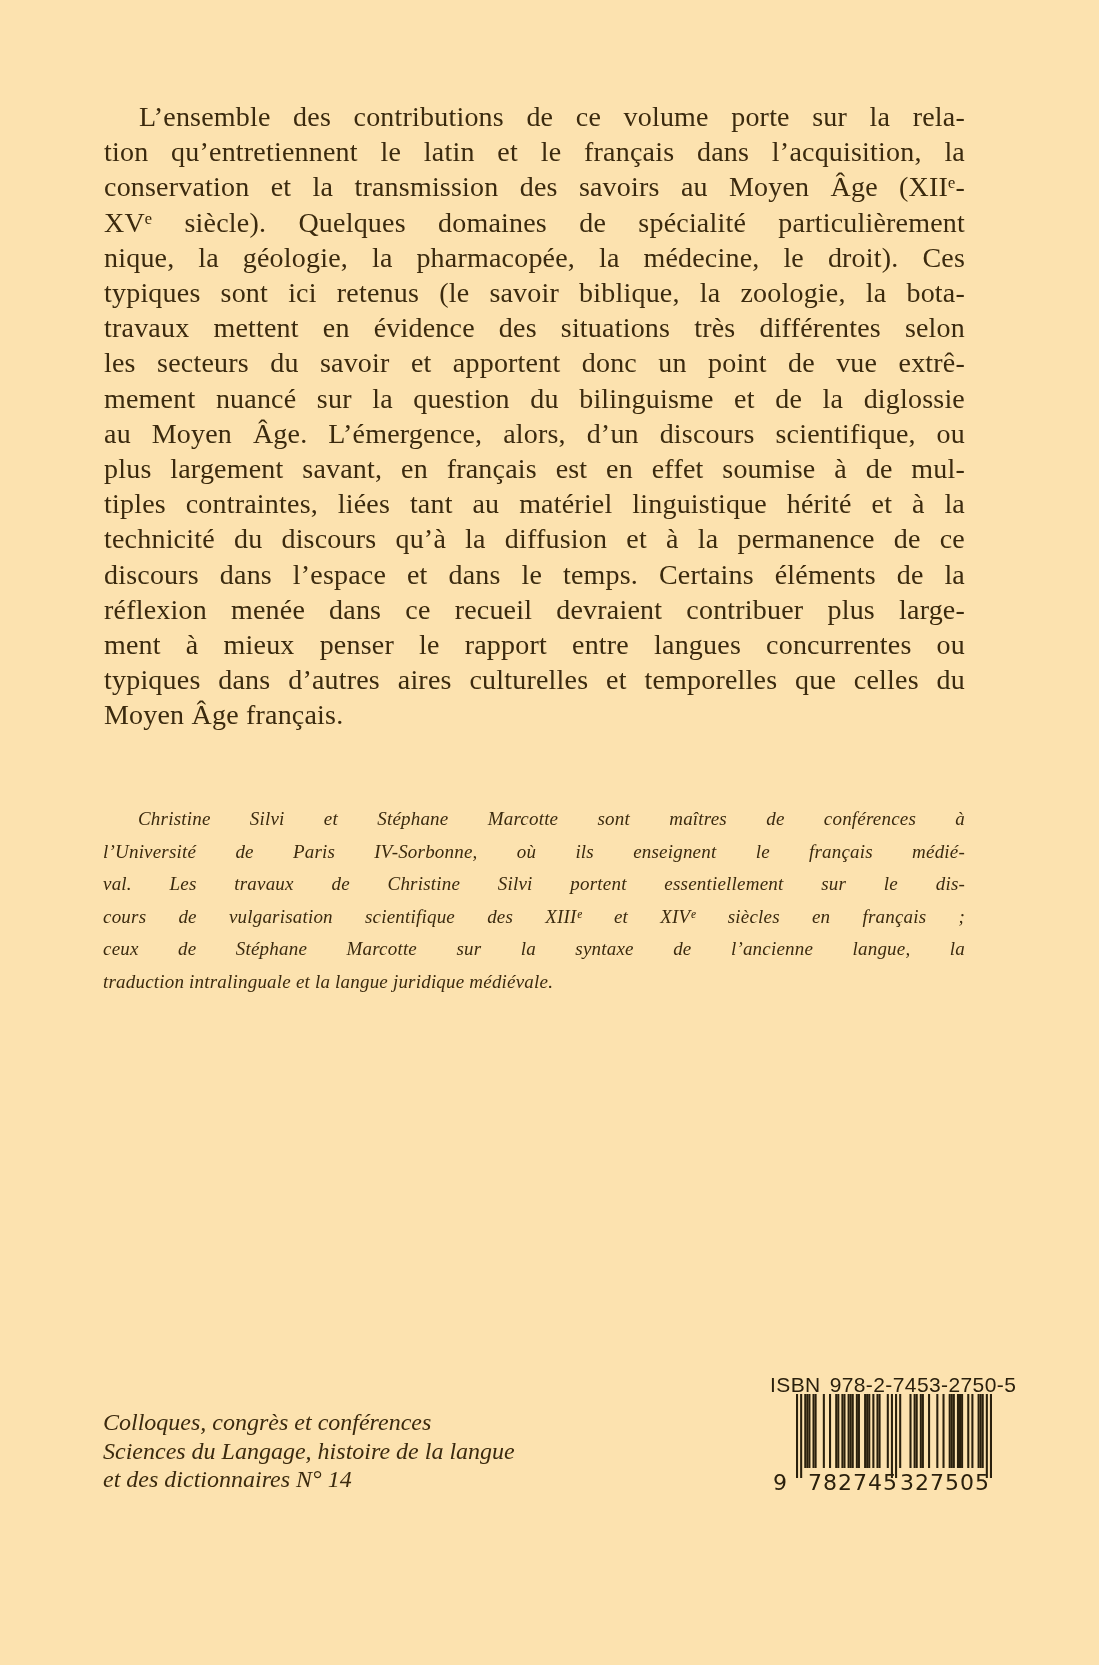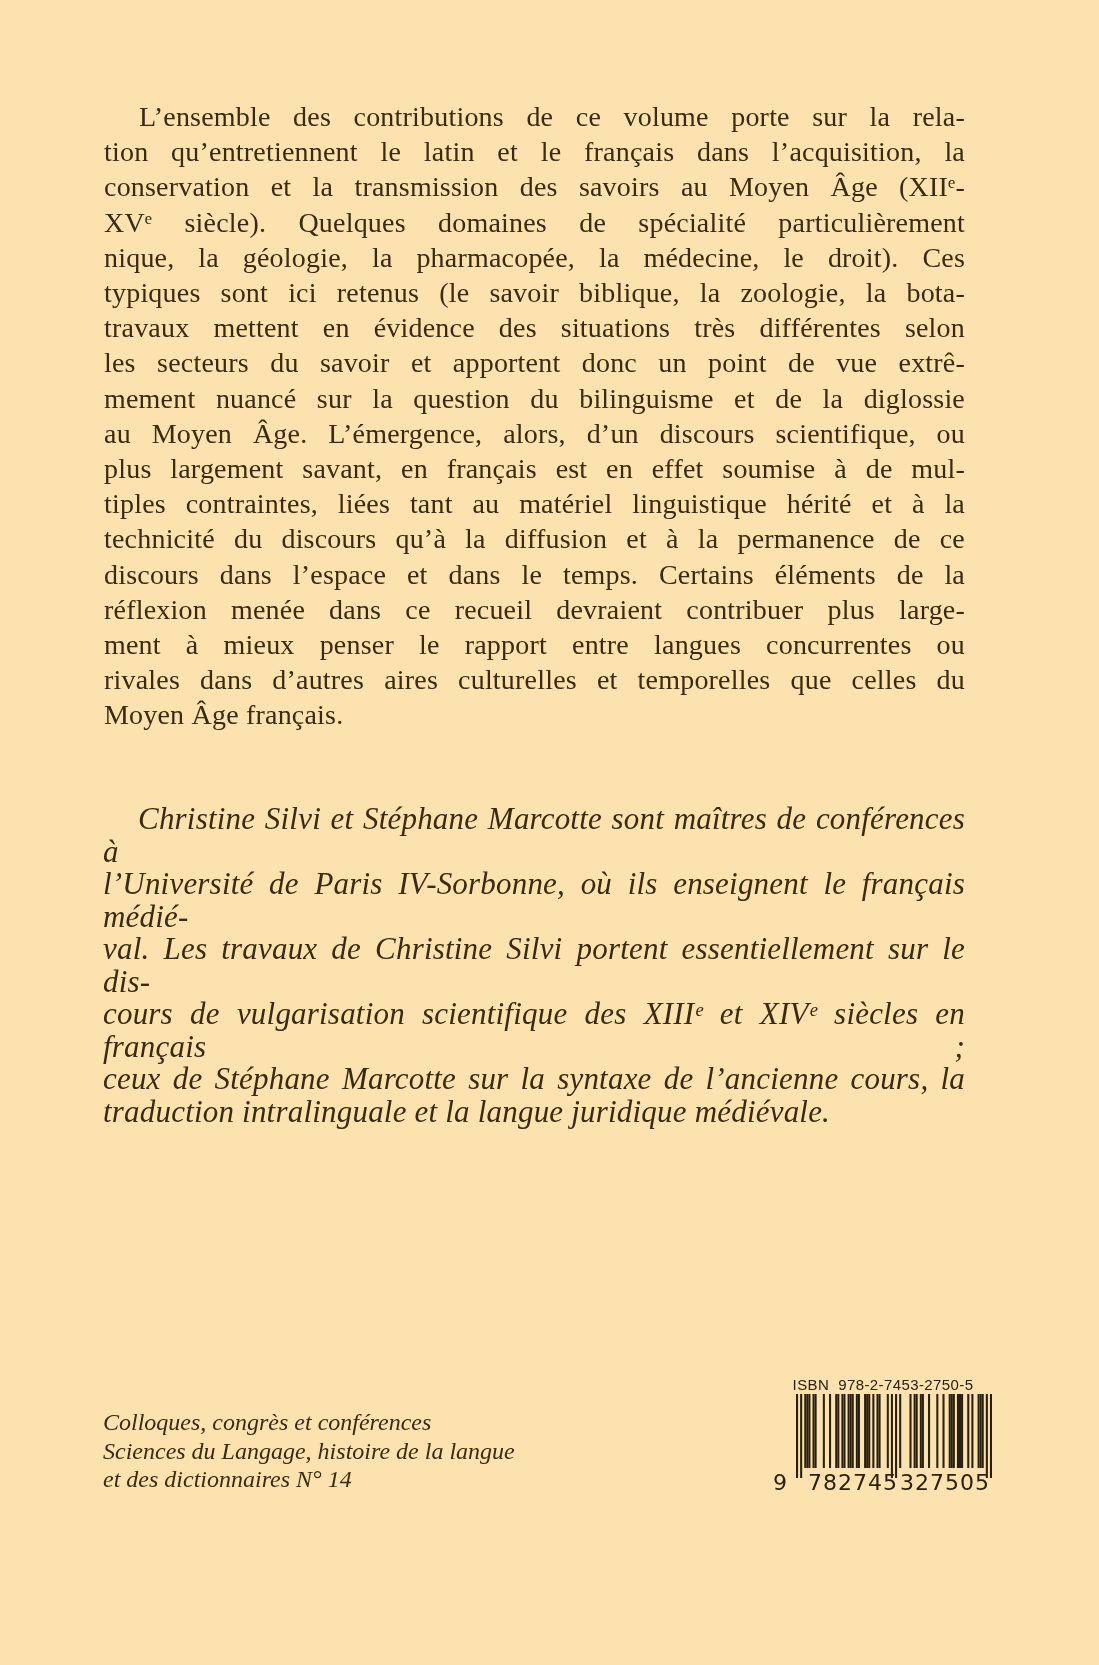--- a/index.html
+++ b/index.html
@@ -41,21 +41,21 @@
   .bio .jline:first-child {
     text-indent: 35px;
   }
 
   
   .bio {
     position: absolute;
     left: 103px;
     top: 803px;
     width: 862px;
-    font-size: 31px;
+    font-size: 19px;
     line-height: 32.5px;
     font-style: italic;
     letter-spacing: 0.2px;
   }
 
   
   .series {
     position: absolute;
     left: 103px;
     top: 1408px;
@@ -70,21 +70,21 @@
     position: absolute;
     left: 770px;
     top: 1376px;
     width: 226px;
     height: 118px;
     font-family: "Liberation Sans", sans-serif;
   }
   .isbn-line {
     width: 100%;
     text-align: center;
-    font-size: 15px;
+    font-size: 21px;
     letter-spacing: 0.4px;
     white-space: nowrap;
     color: #2a200d;
     line-height: 17px;
   }
   .isbn-line .isbn-label { margin-right: 9px; }
   .bars {
     position: absolute;
     left: 26px;
     top: 18px;
@@ -122,30 +122,30 @@
     <div class="jline">travaux mettent en évidence des situations très différentes selon</div>
     <div class="jline">les secteurs du savoir et apportent donc un point de vue extrê-</div>
     <div class="jline">mement nuancé sur la question du bilinguisme et de la diglossie</div>
     <div class="jline">au Moyen Âge. L’émergence, alors, d’un discours scientifique, ou</div>
     <div class="jline">plus largement savant, en français est en effet soumise à de mul-</div>
     <div class="jline">tiples contraintes, liées tant au matériel linguistique hérité et à la</div>
     <div class="jline">technicité du discours qu’à la diffusion et à la permanence de ce</div>
     <div class="jline">discours dans l’espace et dans le temps. Certains éléments de la</div>
     <div class="jline">réflexion menée dans ce recueil devraient contribuer plus large-</div>
     <div class="jline">ment à mieux penser le rapport entre langues concurrentes ou</div>
-    <div class="jline">rivales dans d’autres aires culturelles et temporelles que celles du</div>
+    <div class="jline">typiques dans d’autres aires culturelles et temporelles que celles du</div>
     <div class="jline jlast">Moyen Âge français.</div>
   </div>
 
   <div class="bio">
     <div class="jline">Christine Silvi et Stéphane Marcotte sont maîtres de conférences à</div>
     <div class="jline">l’Université de Paris IV-Sorbonne, où ils enseignent le français médié-</div>
     <div class="jline">val. Les travaux de Christine Silvi portent essentiellement sur le dis-</div>
     <div class="jline">cours de vulgarisation scientifique des XIIIᵉ et XIVᵉ siècles en français ;</div>
-    <div class="jline">ceux de Stéphane Marcotte sur la syntaxe de l’ancienne cours, la</div>
+    <div class="jline">ceux de Stéphane Marcotte sur la syntaxe de l’ancienne langue, la</div>
     <div class="jline jlast">traduction intralinguale et la langue juridique médiévale.</div>
   </div>
 
   <div class="series">
     <div>Colloques, congrès et conférences</div>
     <div>Sciences du Langage, histoire de la langue</div>
     <div>et des dictionnaires N° 14</div>
   </div>
 
   <div class="barcode-area">

